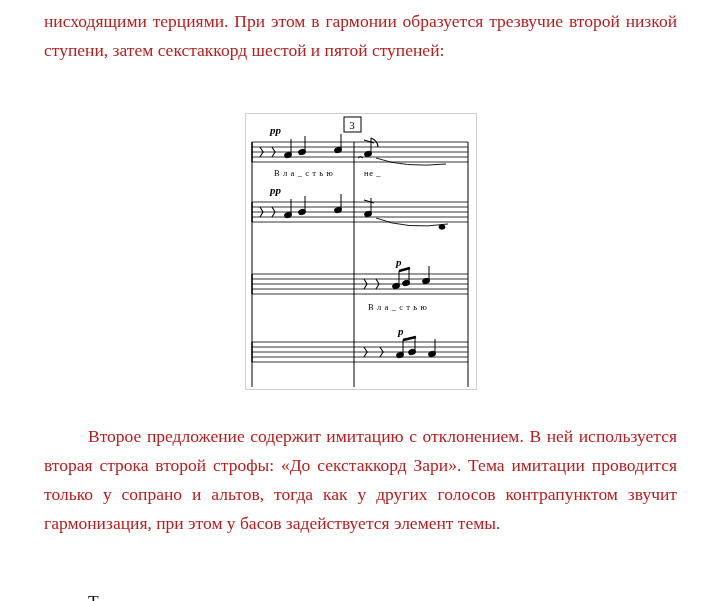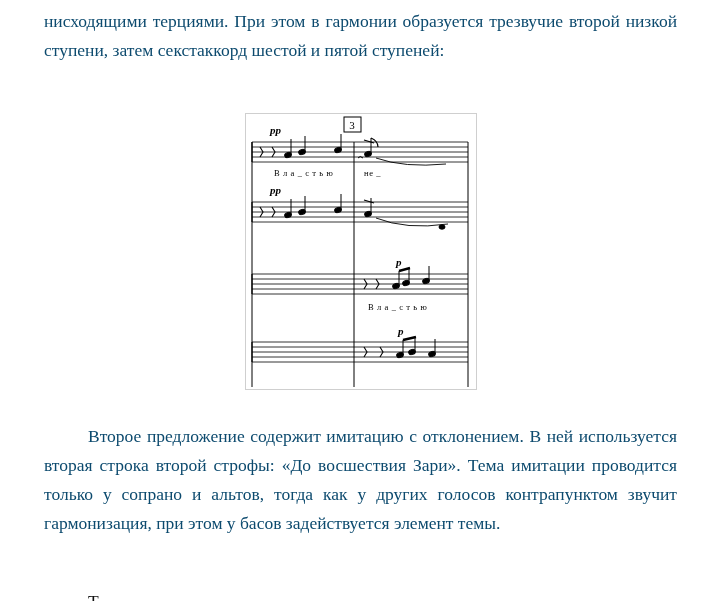--- a/index.html
+++ b/index.html
@@ -21,21 +21,21 @@
     height: 601px;
     box-sizing: border-box;
     padding: 0 44px;
   }
   .para {
     font-size: 17.5px;
     line-height: 29px;
     text-align: justify;
     text-justify: inter-word;
     margin: 0;
-    color: #0c4a6e;
+    color: #b91c1c;
   }
   .para-top {
     padding-top: 7px;
   }
   .indent {
     text-indent: 44px;
   }
   .figure-wrap {
     display: flex;
     justify-content: center;
@@ -193,16 +193,16 @@
           <line x1="169" y1="238" x2="169" y2="223" stroke-width="1"></line>
           <path d="M157 226 l13 -3" stroke-width="2.4" fill="none"></path>
           <ellipse cx="186" cy="240" rx="3.4" ry="2.5" transform="rotate(-20 186 240)"></ellipse>
           <line x1="189" y1="240" x2="189" y2="225" stroke-width="1"></line>
         </g>
       </svg>
       <span class="score-caption">3</span>
     </div>
   </div>
 
-  <p class="para indent">Второе предложение содержит имитацию с отклонением. В ней используется вторая строка второй строфы: «До восшествия Зари». Тема имитации проводится только у сопрано и альтов, тогда как у других голосов контрапунктом звучит гармонизация, при этом у басов задействуется элемент темы.</p>
+  <p class="para indent">Второе предложение содержит имитацию с отклонением. В ней используется вторая строка второй строфы: «До секстаккорд Зари». Тема имитации проводится только у сопрано и альтов, тогда как у других голосов контрапунктом звучит гармонизация, при этом у басов задействуется элемент темы.</p>
 
   <div class="cut-line">Т</div>
 </div>
 
 </body></html>

